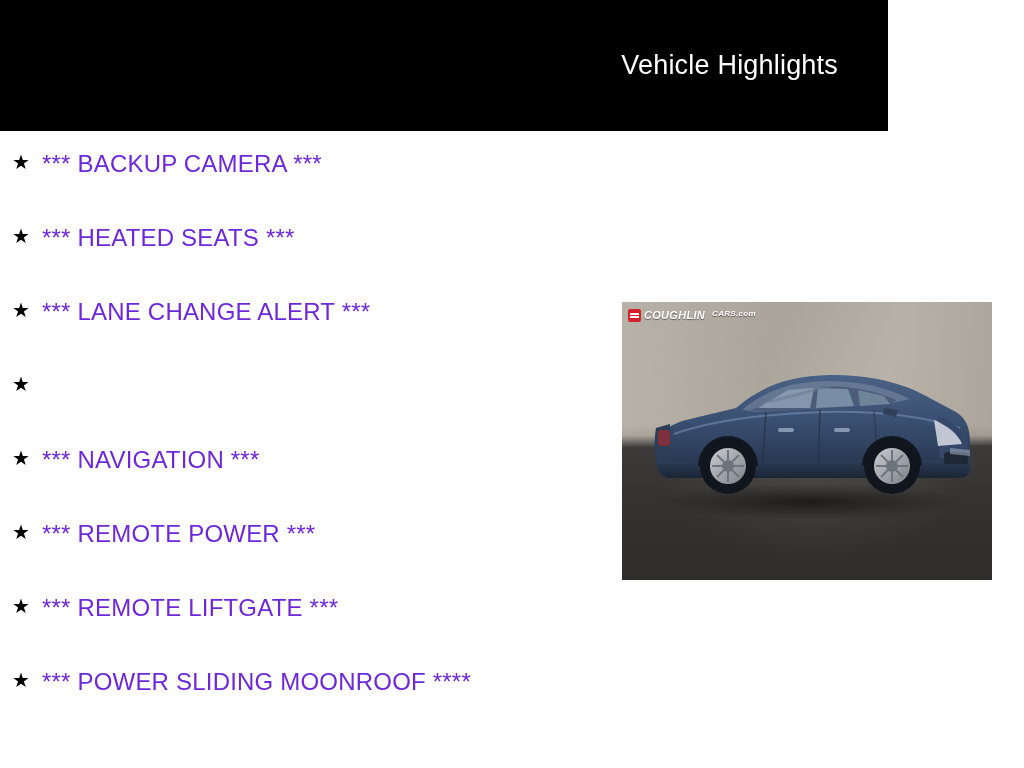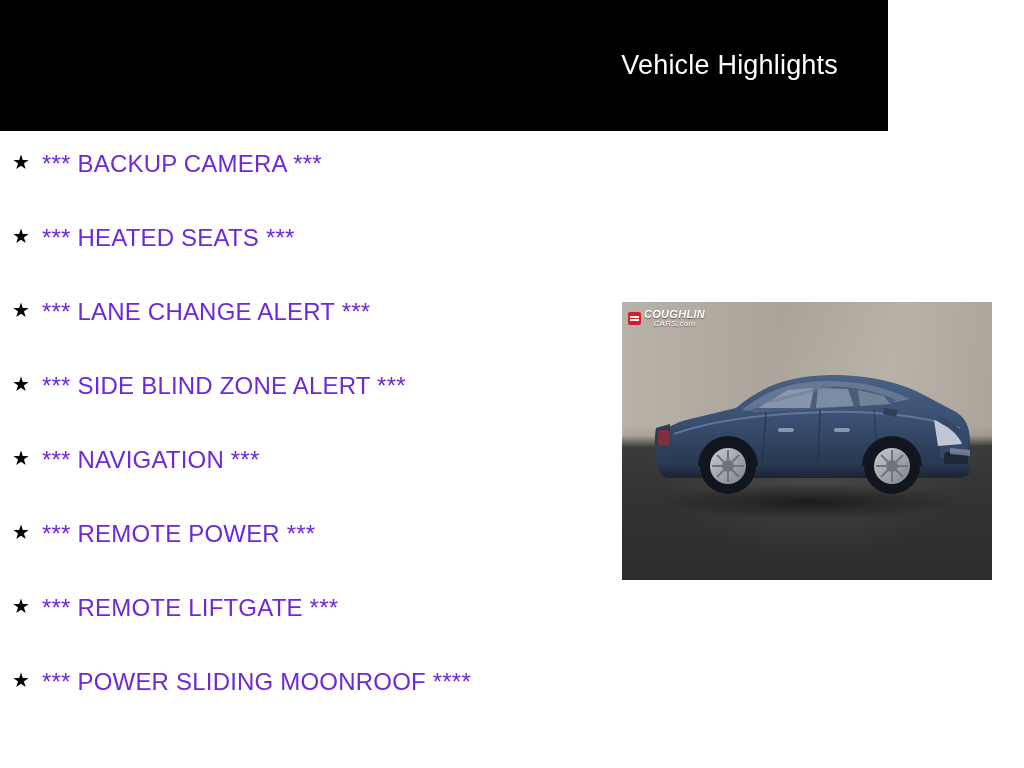--- a/index.html
+++ b/index.html
@@ -132,39 +132,39 @@
   .dealer-mark::after {
     content: "";
     position: absolute;
     left: 2px; top: 4px;
     width: 9px; height: 2px;
     background: #ffffff;
     box-shadow: 0 3px 0 #ffffff;
   }
   .dealer-names {
     display: flex;
-    flex-direction: column;
+    flex-direction: row;
     line-height: 1;
-    text-align: center;
   }
   .dealer-name-main {
     color: #ffffff;
     font-size: 11px;
     font-weight: bold;
     font-style: italic;
     letter-spacing: 0.3px;
     text-shadow: 0 1px 1px rgba(0,0,0,0.5);
   }
   .dealer-name-sub {
     color: #ffffff;
     font-size: 8px;
-    font-weight: normal;
+    font-weight: bold;
     font-style: italic;
     letter-spacing: 0.3px;
     text-shadow: 0 1px 1px rgba(0,0,0,0.5);
+    margin-left: 7px;
   }
 
   
   .car {
     position: absolute;
     left: 16px;
     top: 40px;
     width: 340px;
     height: 190px;
     z-index: 4;
@@ -188,21 +188,20 @@
     <li class="highlight-item">
       <span class="star-icon">★</span>
       <span class="highlight-text">*** HEATED SEATS ***</span>
     </li>
     <li class="highlight-item">
       <span class="star-icon">★</span>
       <span class="highlight-text">*** LANE CHANGE ALERT ***</span>
     </li>
     <li class="highlight-item">
       <span class="star-icon">★</span>
-      <span class="highlight-text">*** SIDE BLIND ZONE ALERT ***</span>
     </li>
     <li class="highlight-item">
       <span class="star-icon">★</span>
       <span class="highlight-text">***   NAVIGATION  ***</span>
     </li>
     <li class="highlight-item">
       <span class="star-icon">★</span>
       <span class="highlight-text">*** REMOTE POWER ***</span>
     </li>
     <li class="highlight-item">

